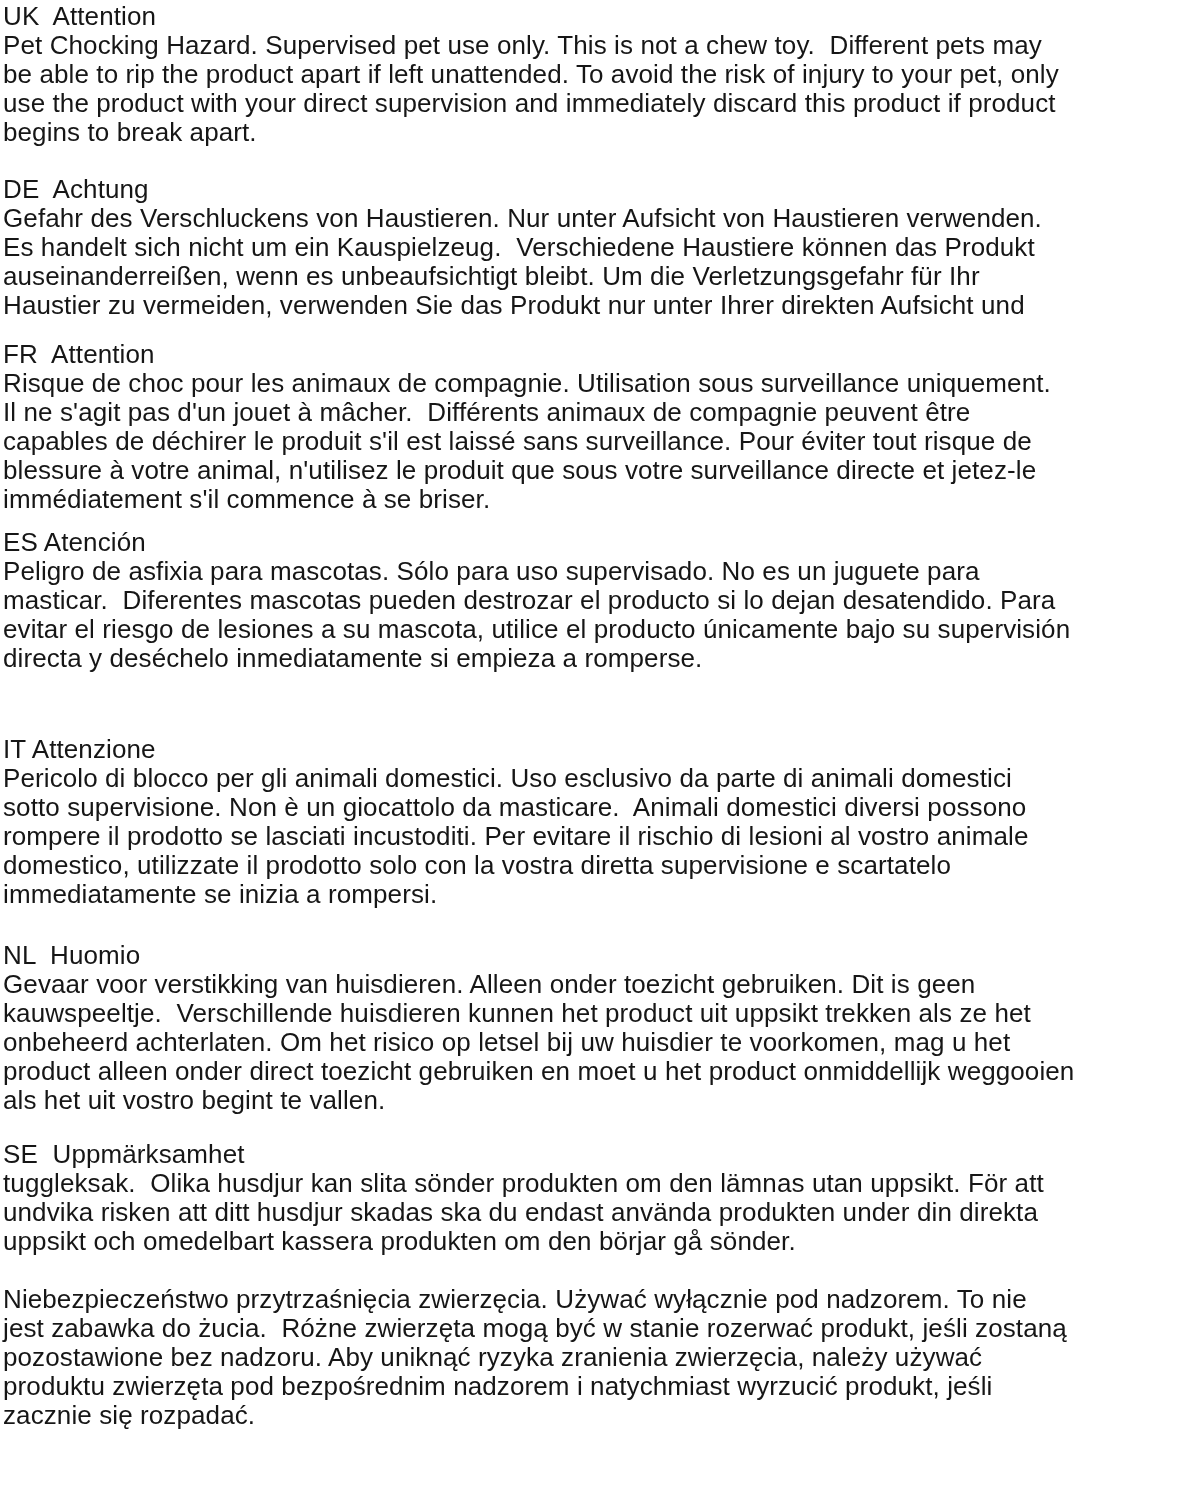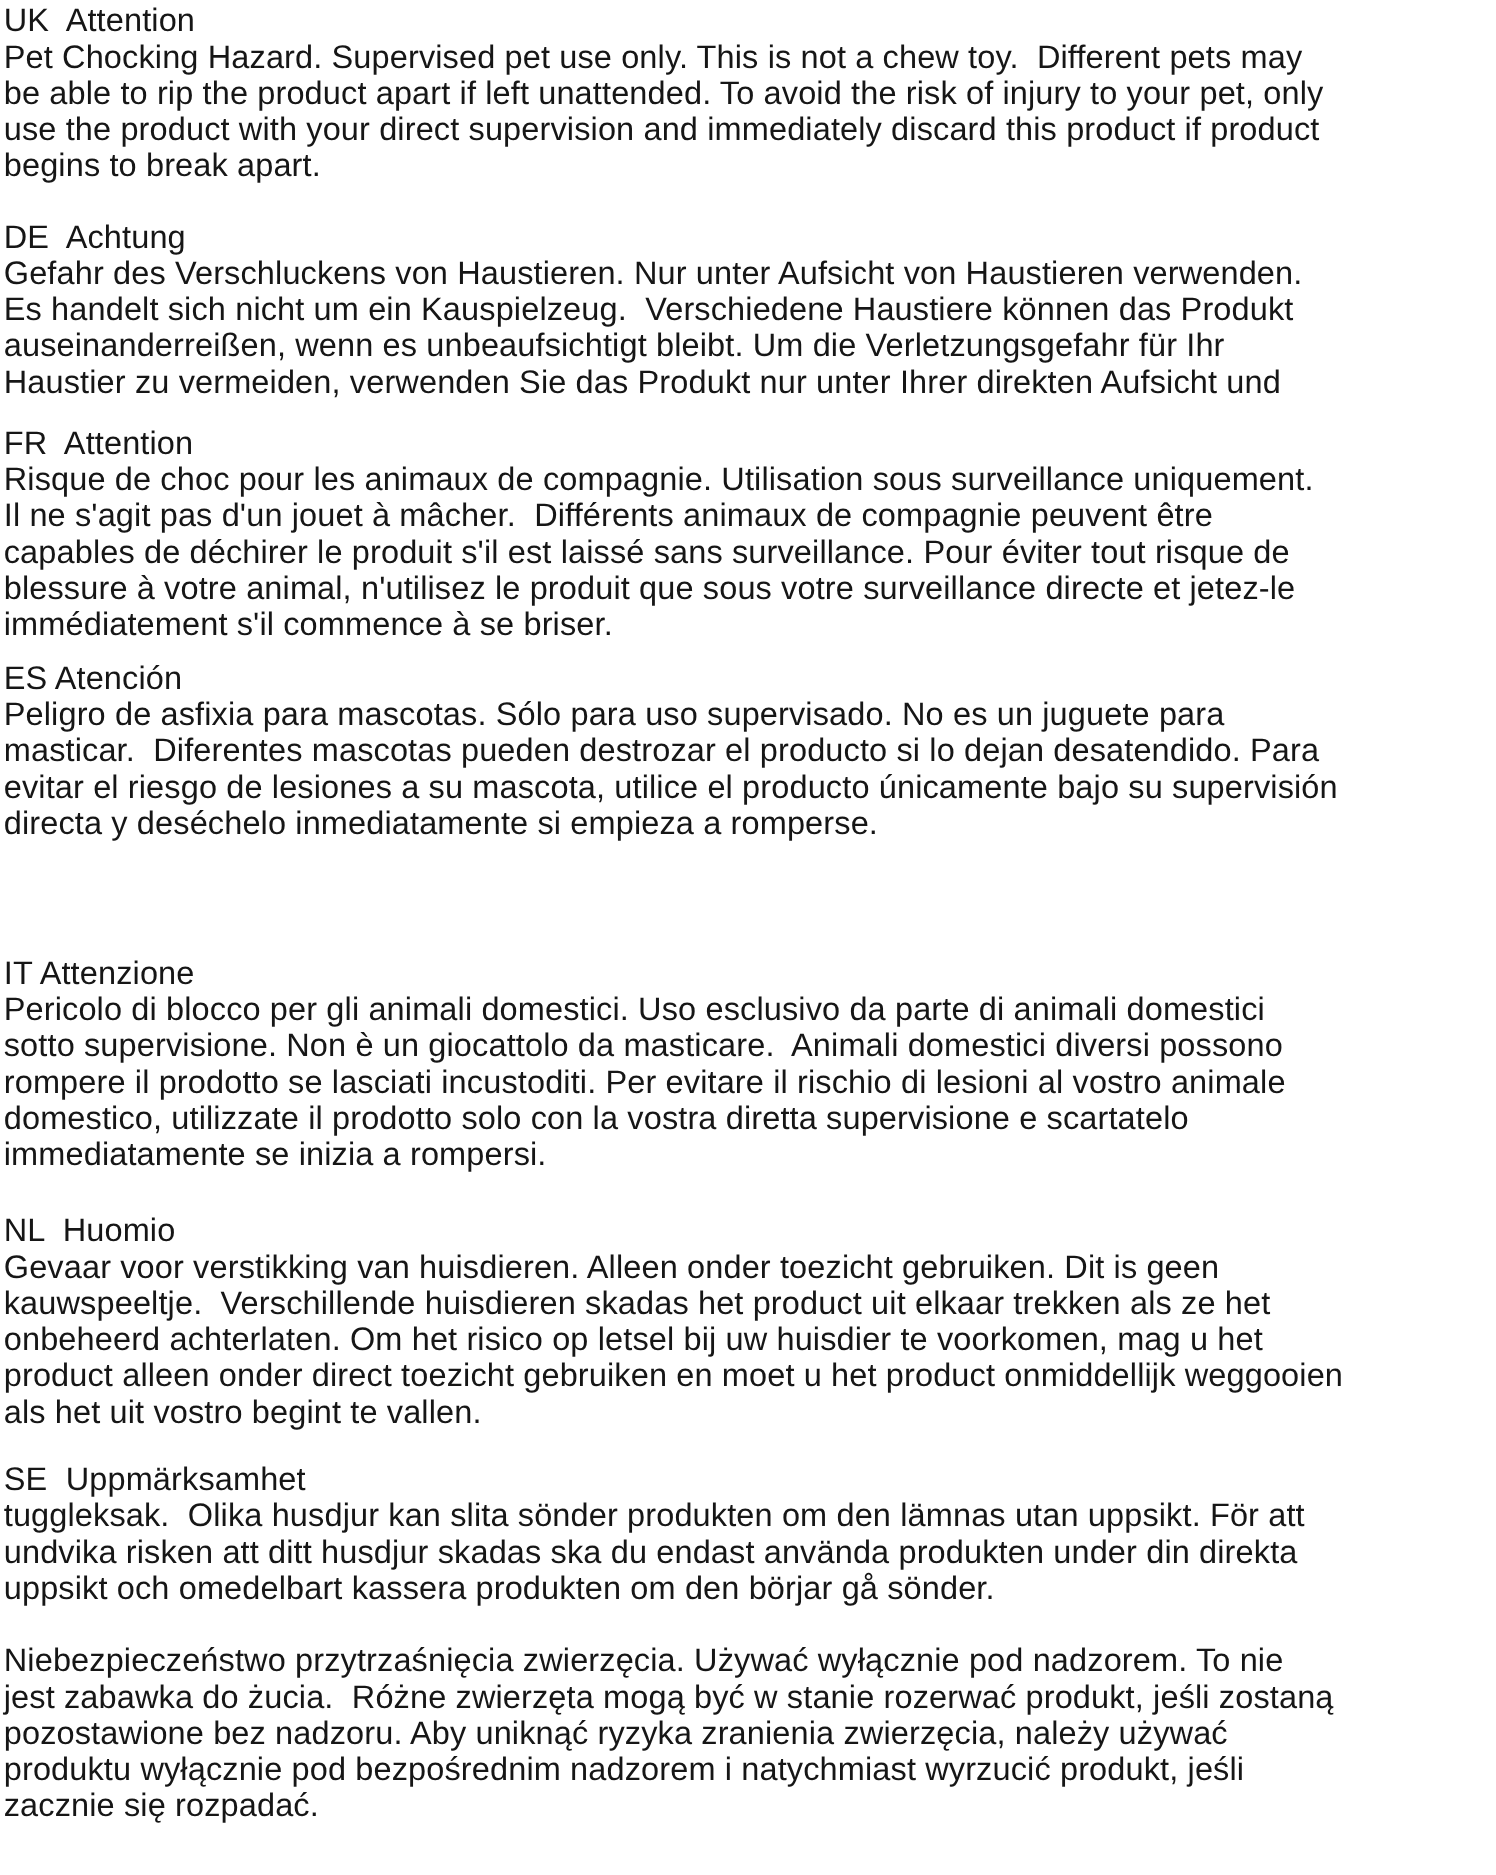--- a/index.html
+++ b/index.html
@@ -22,21 +22,21 @@
   }
   .warning-section .heading,
   .warning-section .line {
     white-space: pre;           
     letter-spacing: 0.1px;
   }
   
   .s-uk { margin-bottom: 28px; }
   .s-de { margin-bottom: 20px; }
   .s-fr { margin-bottom: 14px; }
-  .s-es { margin-bottom: 91px; }  
+  .s-es { margin-bottom: 62px; }  
   .s-it { margin-bottom: 21px; }
   .s-nl { margin-bottom: 25px; margin-top: 32px; }
   .s-se { margin-bottom: 29px; }
   .s-pl { margin-bottom: 0; }
 </style>
 </head>
 <body>
 
 <div class="doc">
 
@@ -78,34 +78,34 @@
     <div class="line">Pericolo di blocco per gli animali domestici. Uso esclusivo da parte di animali domestici</div>
     <div class="line">sotto supervisione. Non è un giocattolo da masticare.  Animali domestici diversi possono</div>
     <div class="line">rompere il prodotto se lasciati incustoditi. Per evitare il rischio di lesioni al vostro animale</div>
     <div class="line">domestico, utilizzate il prodotto solo con la vostra diretta supervisione e scartatelo</div>
     <div class="line">immediatamente se inizia a rompersi.</div>
   </section>
 
   <section class="warning-section s-nl">
     <div class="heading">NL  Huomio</div>
     <div class="line">Gevaar voor verstikking van huisdieren. Alleen onder toezicht gebruiken. Dit is geen</div>
-    <div class="line">kauwspeeltje.  Verschillende huisdieren skadas het product uit elkaar trekken als ze het</div>
+    <div class="line">kauwspeeltje.  Verschillende huisdieren kunnen het product uit uppsikt trekken als ze het</div>
     <div class="line">onbeheerd achterlaten. Om het risico op letsel bij uw huisdier te voorkomen, mag u het</div>
     <div class="line">product alleen onder direct toezicht gebruiken en moet u het product onmiddellijk weggooien</div>
     <div class="line">als het uit vostro begint te vallen.</div>
   </section>
 
   <section class="warning-section s-se">
     <div class="heading">SE  Uppmärksamhet</div>
     <div class="line">tuggleksak.  Olika husdjur kan slita sönder produkten om den lämnas utan uppsikt. För att</div>
     <div class="line">undvika risken att ditt husdjur skadas ska du endast använda produkten under din direkta</div>
     <div class="line">uppsikt och omedelbart kassera produkten om den börjar gå sönder.</div>
   </section>
 
   <section class="warning-section s-pl">
     <div class="line">Niebezpieczeństwo przytrzaśnięcia zwierzęcia. Używać wyłącznie pod nadzorem. To nie</div>
     <div class="line">jest zabawka do żucia.  Różne zwierzęta mogą być w stanie rozerwać produkt, jeśli zostaną</div>
     <div class="line">pozostawione bez nadzoru. Aby uniknąć ryzyka zranienia zwierzęcia, należy używać</div>
-    <div class="line">produktu wyłącznie pod bezpośrednim nadzorem i natychmiast wyrzucić produkt, jeśli</div>
+    <div class="line">produktu zwierzęta pod bezpośrednim nadzorem i natychmiast wyrzucić produkt, jeśli</div>
     <div class="line">zacznie się rozpadać.</div>
   </section>
 
 </div>
 
 </body></html>

